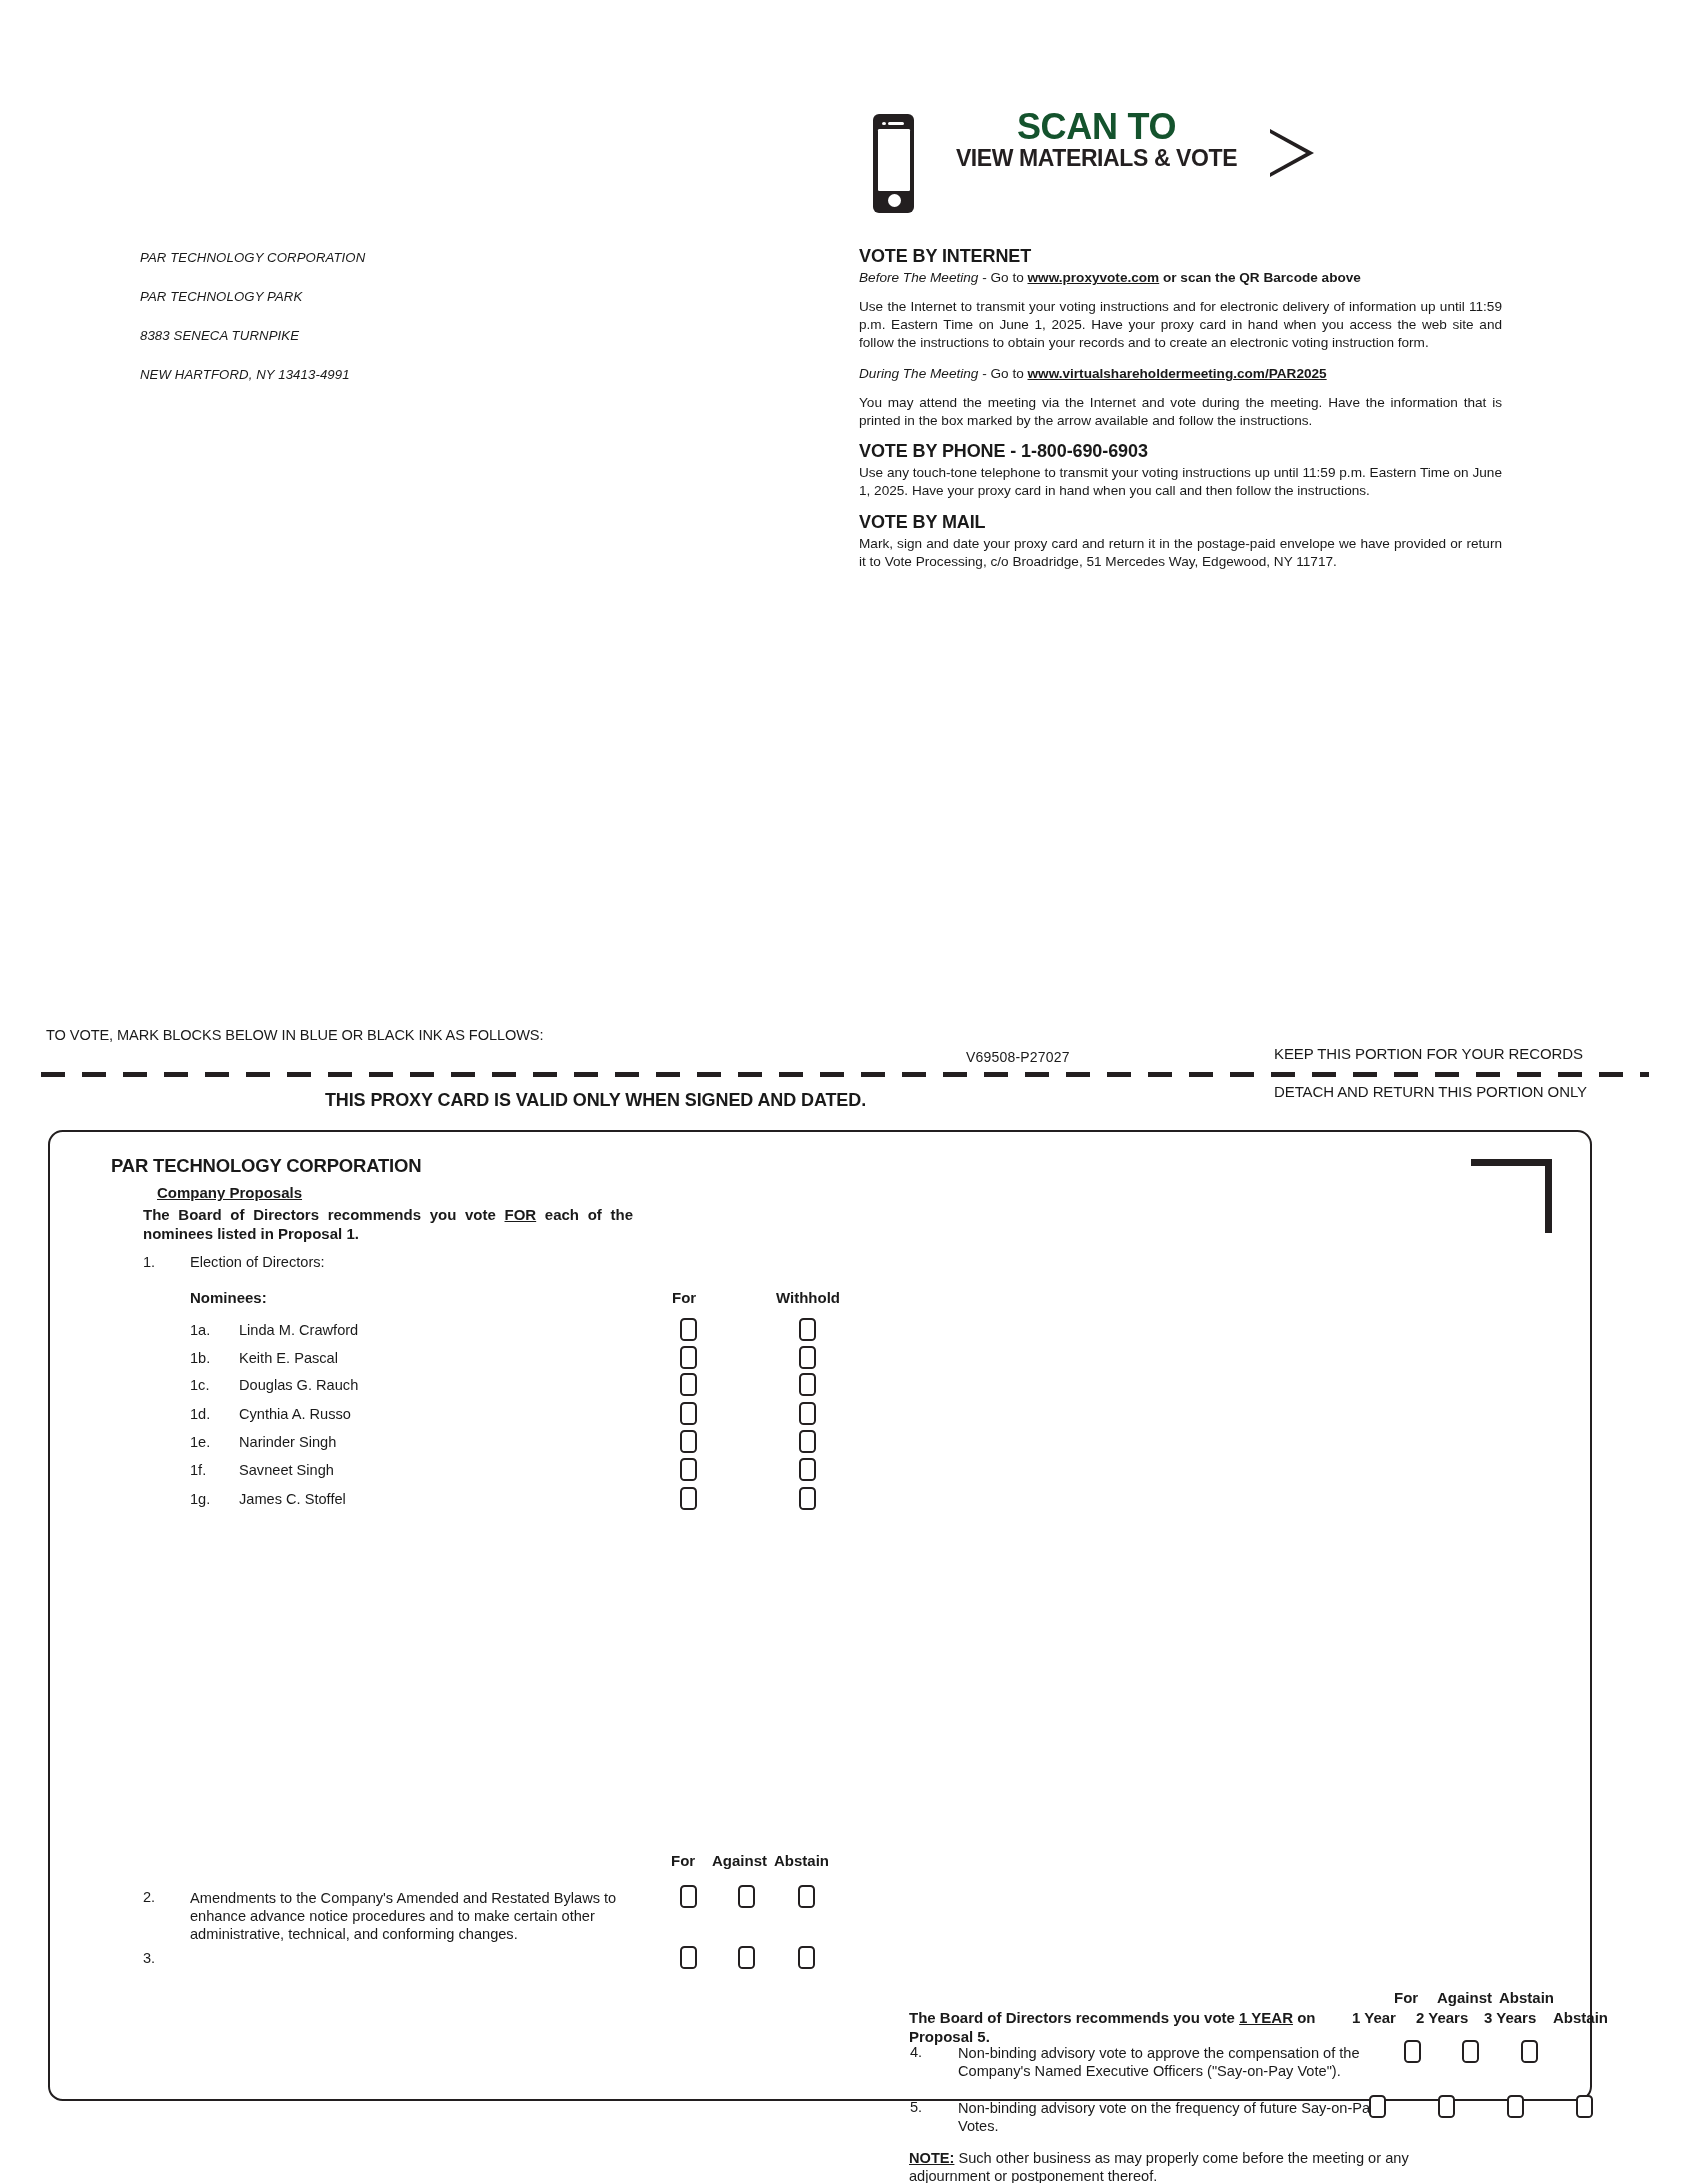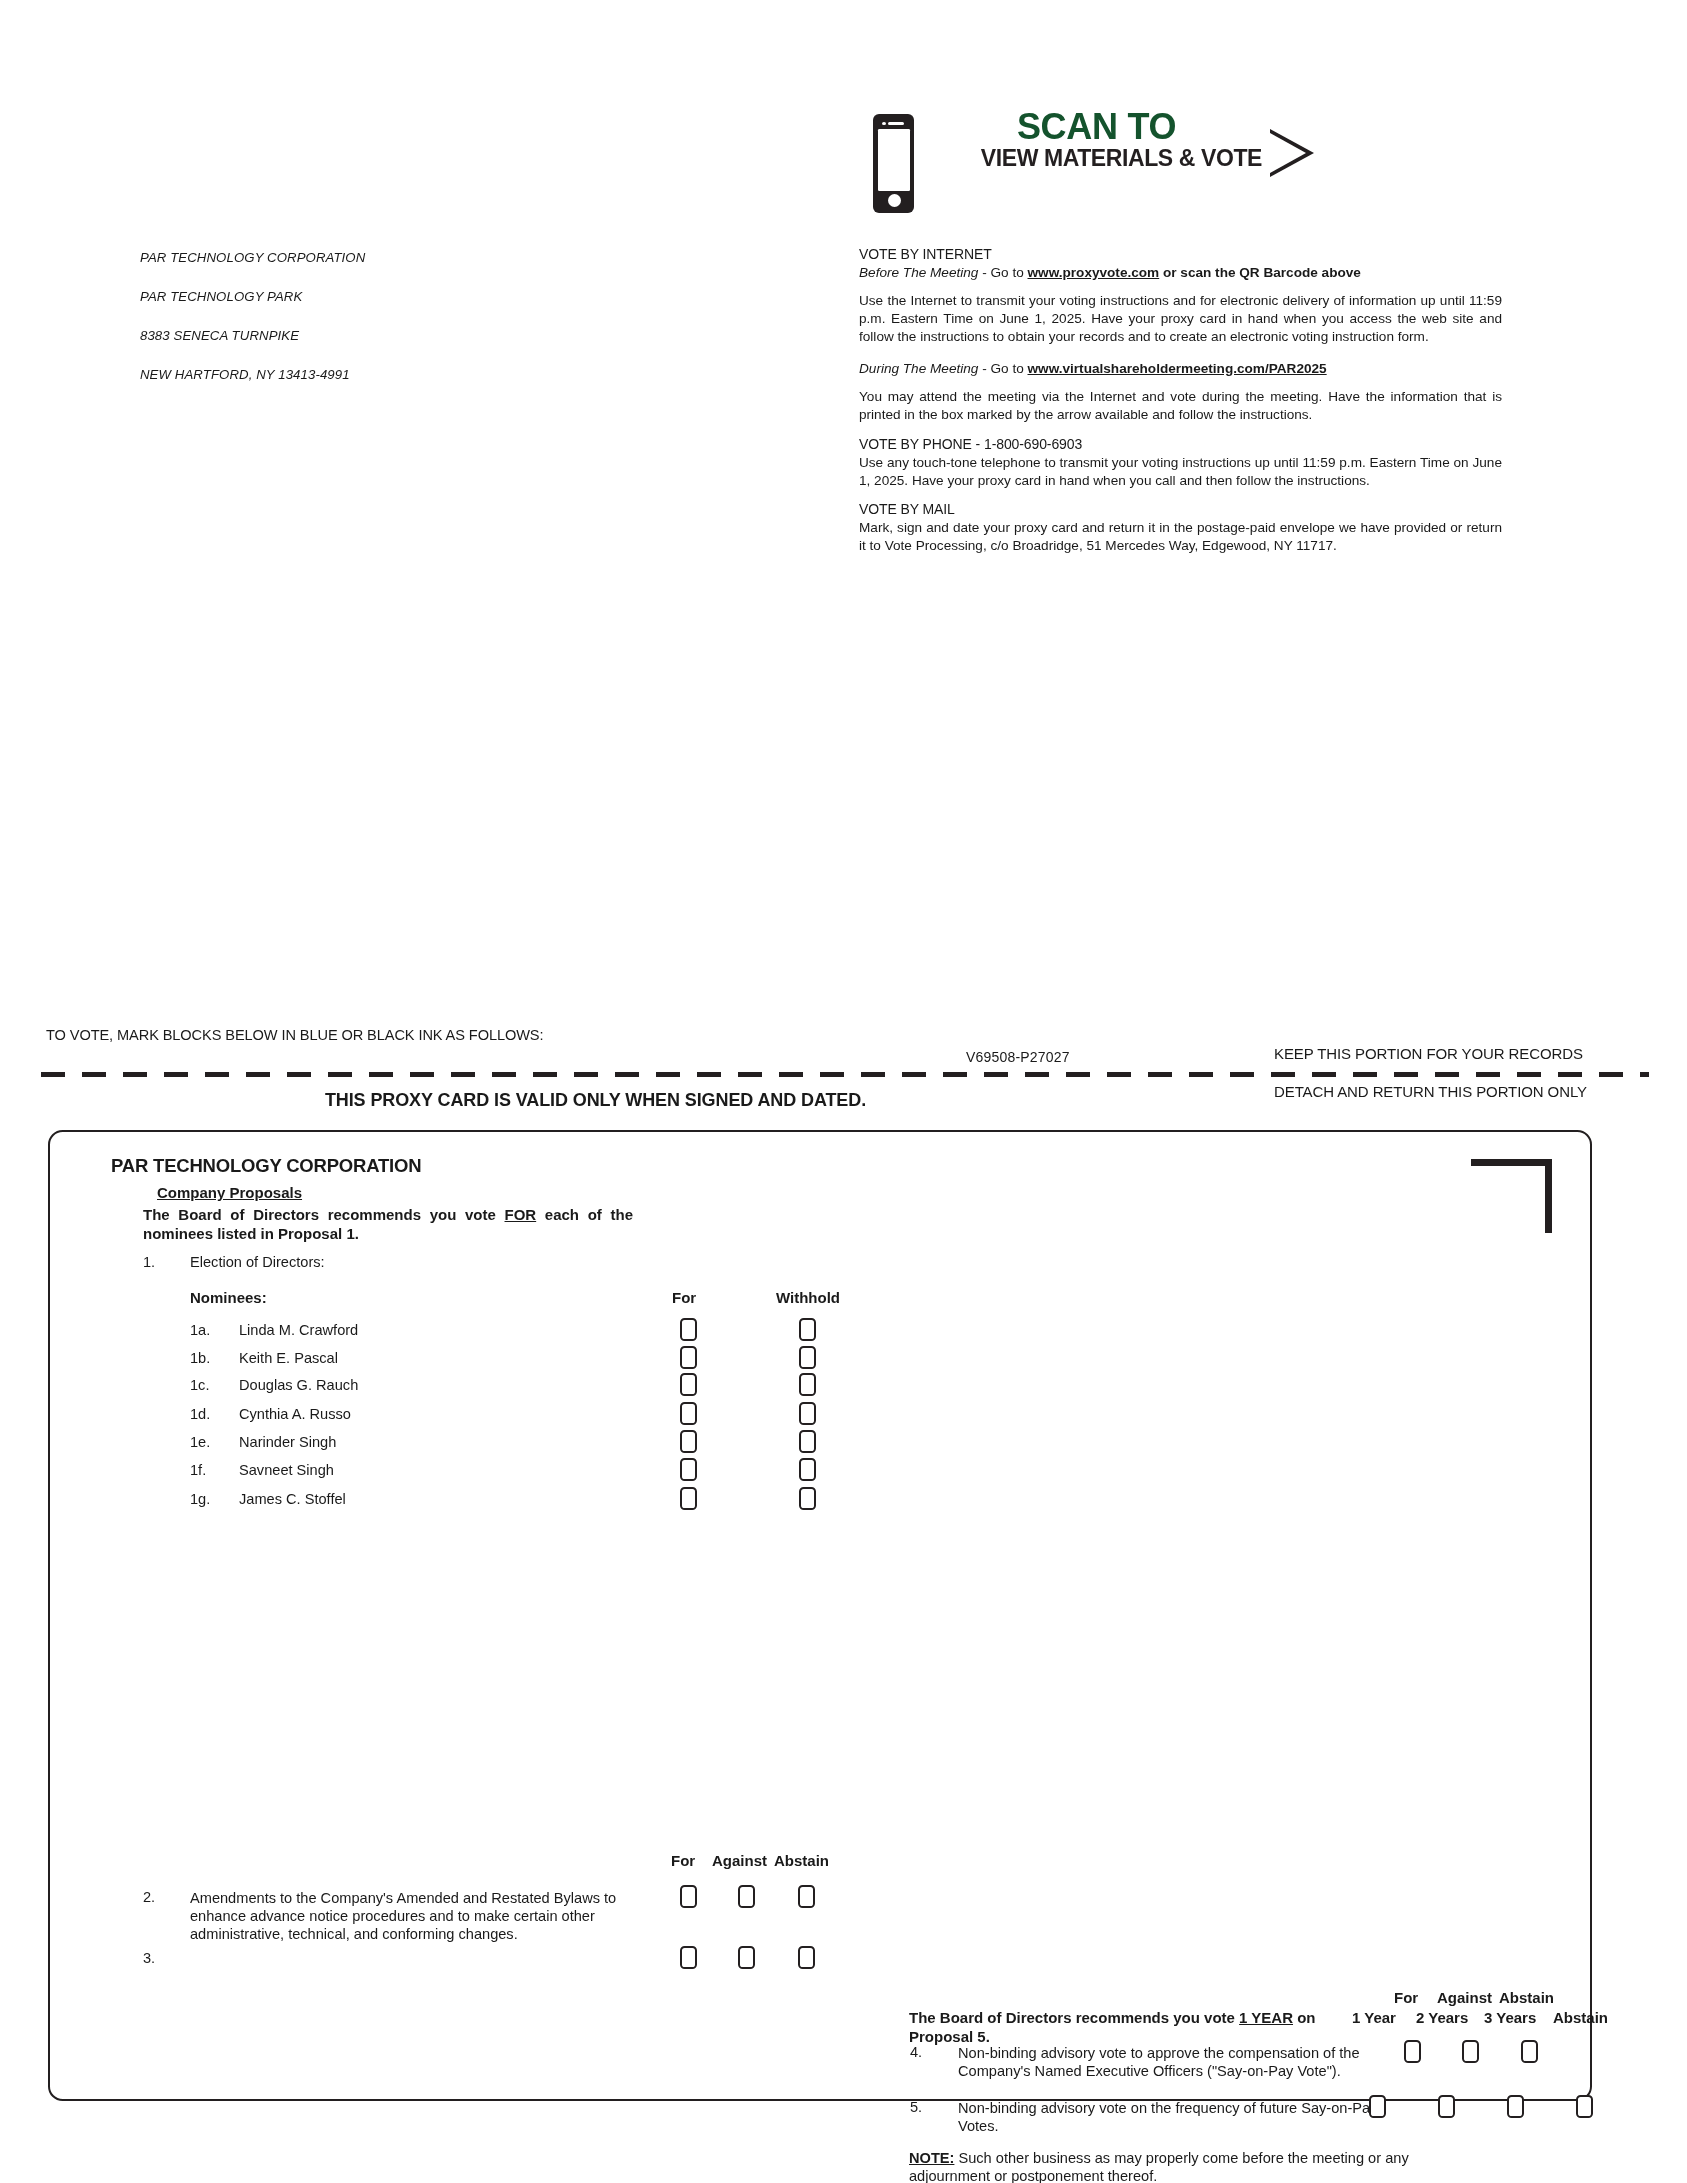--- a/index.html
+++ b/index.html
@@ -78,21 +78,20 @@
     line-height: 1.02;
     color: #14532d;
     display: block;
   }
   .scan-l2 {
     font-size: 23px; font-weight: bold;
     letter-spacing: -0.4px;
     line-height: 1.1;
     color: #231f20;
     display: block;
-    text-align: right;
   }
   .scan-arrow {
     position: absolute;
     left: 397px; top: 20px;
     width: 0; height: 0;
     border-top: 24.5px solid transparent;
     border-bottom: 24.5px solid transparent;
     border-left: 44px solid #231f20;
   }
   .scan-arrow-inner {
@@ -106,22 +105,22 @@
 
   
   .vote-instr {
     position: absolute;
     left: 859px; top: 245px;
     width: 643px;
     font-size: 13.6px;
     line-height: 1.33;
   }
   .vi-head {
-    font-weight: normal;
-    font-size: 14px;
+    font-weight: bold;
+    font-size: 18px;
     letter-spacing: -0.1px;
   }
   .vi-sub { font-style: italic; margin-top: 24px; }
   .vi-link {
     font-weight: bold;
     text-decoration: underline;
     font-style: normal;
   }
   .vi-para {
     text-align: justify;

